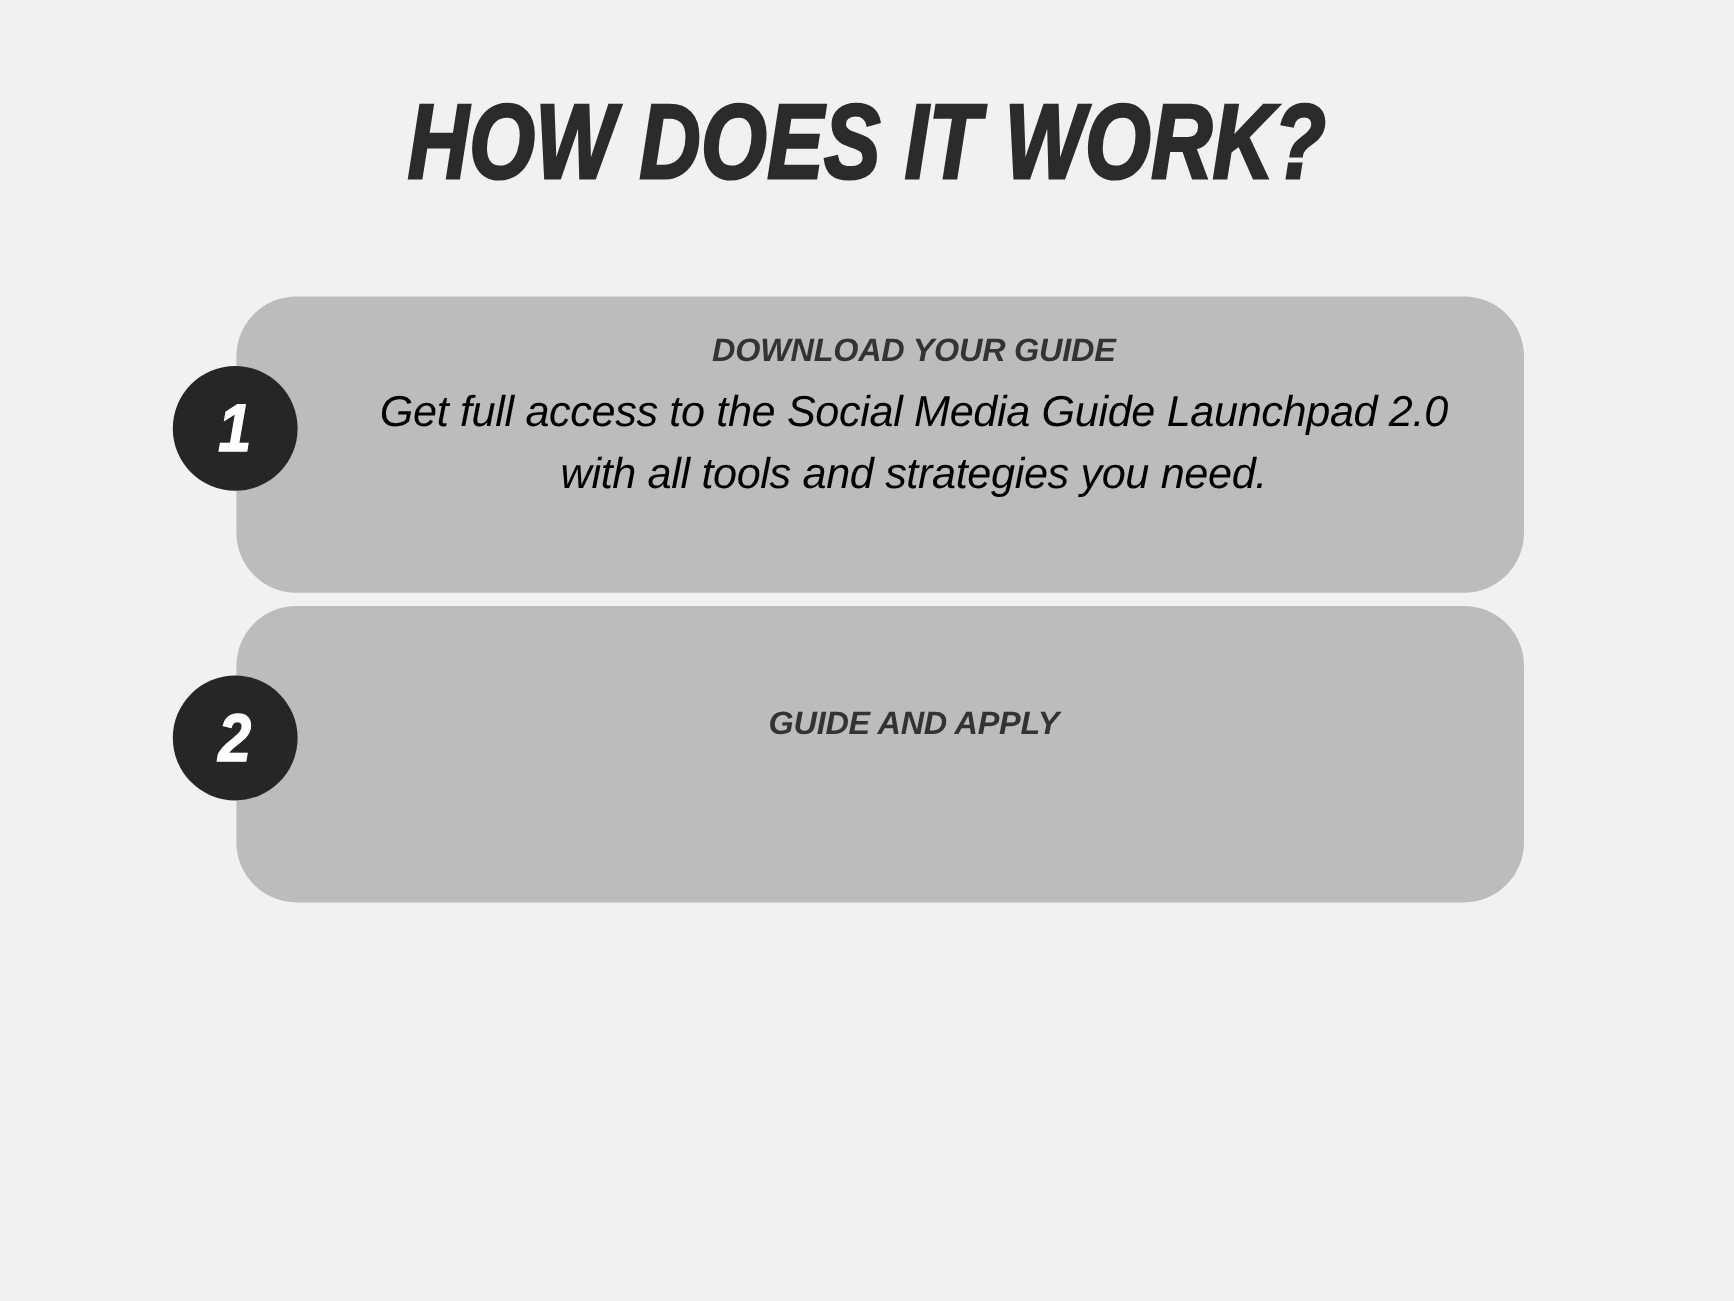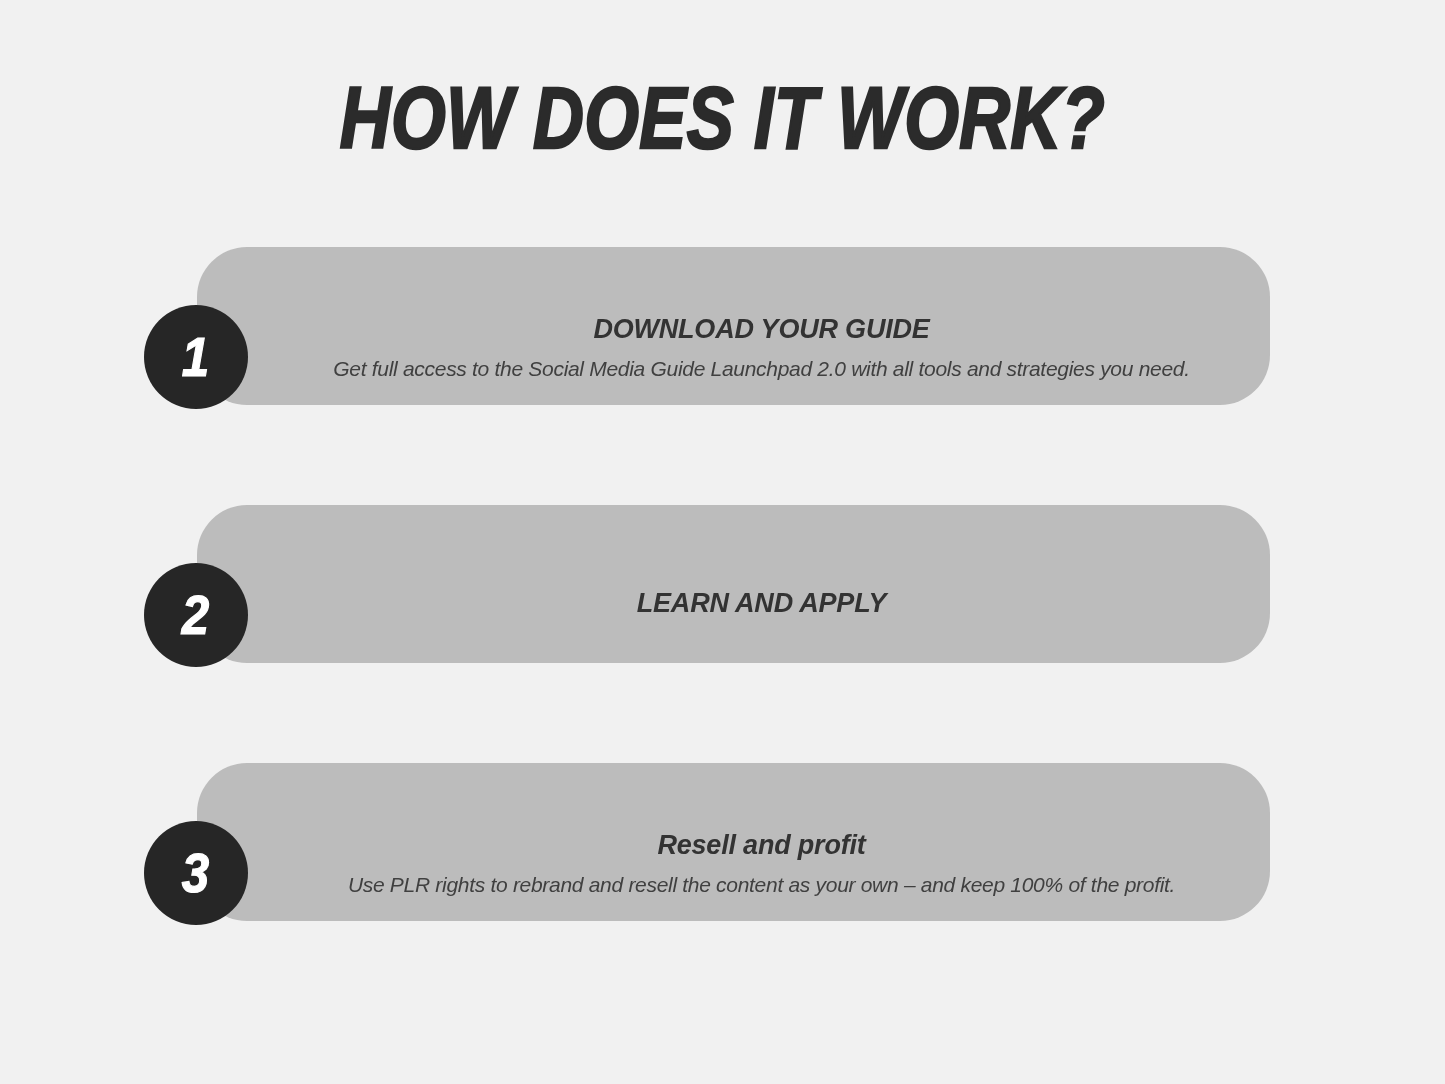--- a/index.html
+++ b/index.html
@@ -57,21 +57,21 @@
     height: 206px;
     margin-bottom: 52px;
   }
   .step:last-child { margin-bottom: 0; }
 
   .step-card {
     position: absolute;
     left: 197px;
     top: 0;
     width: 1073px;
-    height: 158px;
+    height: 247px;
     background: #bcbcbc;
     border-radius: 50px;
   }
 
   .step-text {
     position: absolute;
     left: 108px;
     right: 52px;
     top: 0;
     height: 206px;
@@ -89,23 +89,23 @@
     letter-spacing: -0.2px;
     color: #333333;
     margin-bottom: 9px;
     line-height: 1.1;
     white-space: nowrap;
   }
 
   .step-body {
     font-family: "Liberation Sans", sans-serif;
     font-weight: 400;
-    font-size: 21px;
+    font-size: 36px;
     line-height: 1.45;
-    color: #404040;
+    color: #000000;
     max-width: 900px;
     letter-spacing: -0.3px;
   }
 
   
   .step-badge {
     position: absolute;
     left: 144px;
     top: 58px;
     width: 104px;
@@ -145,34 +145,23 @@
         </div>
       </div>
       <div class="step-badge">
         <span class="step-badge-number">1</span>
       </div>
     </div>
 
     <div class="step">
       <div class="step-card">
         <div class="step-text">
-          <div class="step-heading">LEARN AND APPLY</div>
+          <div class="step-heading">GUIDE AND APPLY</div>
         </div>
       </div>
       <div class="step-badge">
         <span class="step-badge-number">2</span>
       </div>
     </div>
 
-    <div class="step">
-      <div class="step-card">
-        <div class="step-text">
-          <div class="step-heading">Resell and profit</div>
-          <div class="step-body">Use PLR rights to rebrand and resell the content as your own – and keep 100% of the profit.</div>
-        </div>
-      </div>
-      <div class="step-badge">
-        <span class="step-badge-number">3</span>
-      </div>
-    </div>
 
   </div>
 </div>
 
 </body></html>

